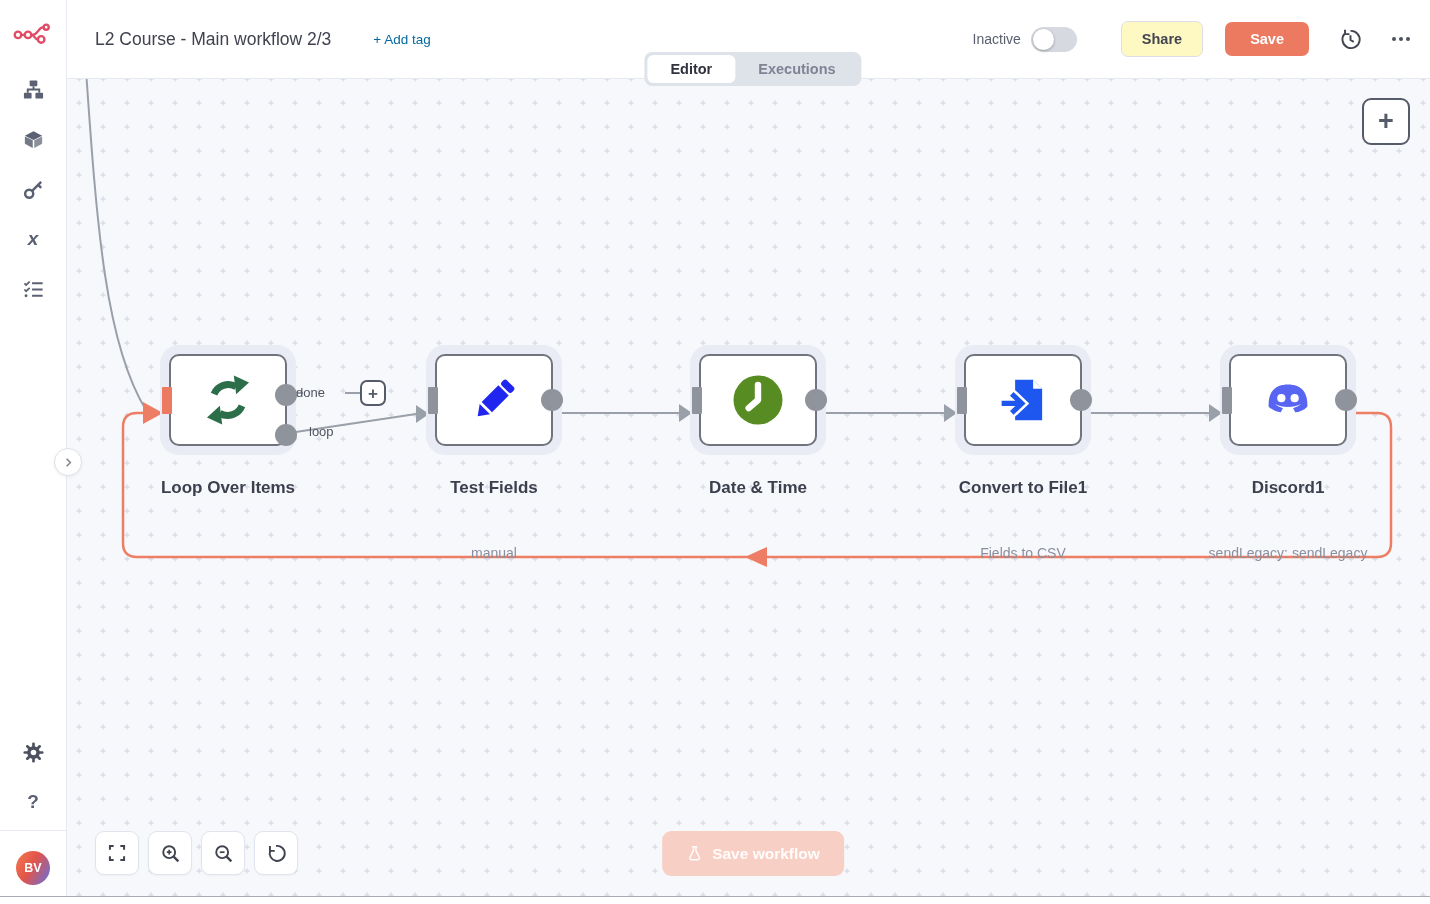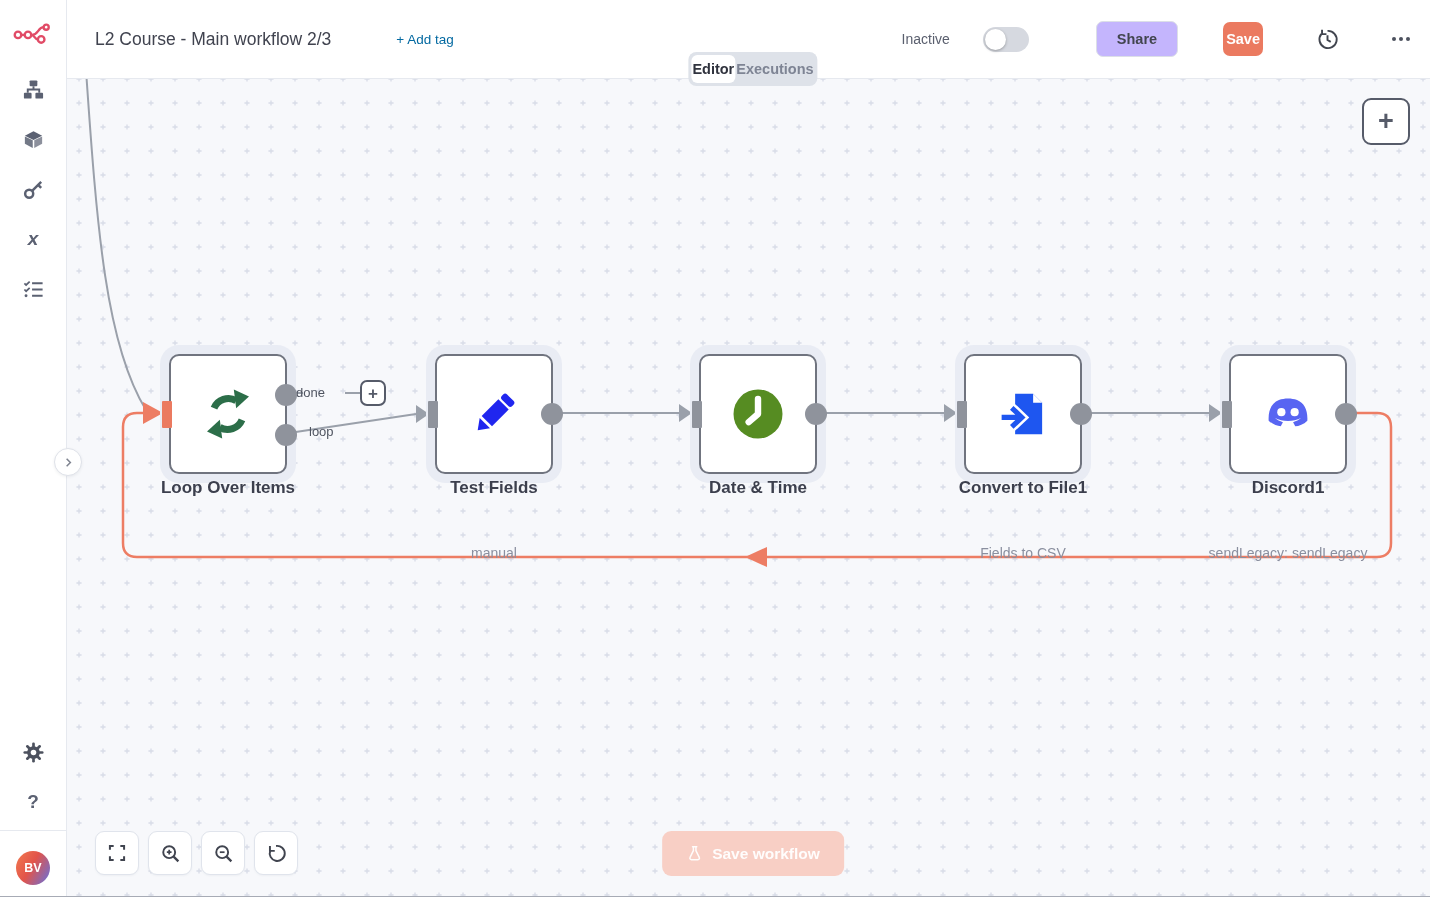--- a/index.html
+++ b/index.html
@@ -8,21 +8,21 @@
   body { position:relative; }
 
   
   .canvas-bg { position:absolute; left:67px; top:67px; right:0; bottom:8px;
     background:#f7f8fb; z-index:0; }
   .canvas-bg svg { position:absolute; inset:0; width:100%; height:100%; }
   .edges { position:absolute; left:0; top:0; width:1430px; height:904px;
     z-index:1; pointer-events:none; }
 
   
-  .node { position:absolute; width:118px; height:120px; z-index:2; cursor:pointer; }
+  .node { position:absolute; width:118px; height:92px; z-index:2; cursor:pointer; }
   .node-box { position:absolute; inset:0; background:#fff; border:2px solid #70747f;
     border-radius:10px; box-shadow:0 0 0 9px #e9ecf4; display:flex;
     align-items:center; justify-content:center; }
   .out-dot { position:absolute; right:-12px; top:50%; margin-top:-11px;
     width:22px; height:22px; border-radius:50%; background:#8f939c; }
   .in-rect { position:absolute; left:-9px; top:50%; margin-top:-13px;
     width:10px; height:27px; border-radius:1px; background:#8f939c; }
   .in-rect.orange { background:#eb7a60; }
   .node-name { position:absolute; top:124px; left:50%; transform:translateX(-50%);
     white-space:nowrap; font-size:17px; font-weight:700; color:#3c3f4d; }
@@ -47,44 +47,44 @@
     box-shadow:0 1px 2px rgba(60,70,90,.05); }
   .test-btn { position:absolute; left:753px; top:831px; transform:translateX(-50%);
     height:45px; padding:0 24px; background:#f8cfc5; border:none; border-radius:9px;
     z-index:5; display:flex; align-items:center; justify-content:center; gap:9px;
     font-size:15.5px; font-weight:700; color:rgba(255,255,255,.95);
     font-family:inherit; cursor:not-allowed; }
 
   
   .header { position:absolute; left:67px; top:0; right:0; height:79px; background:#fff;
     border-bottom:1px solid #e6e9ef; z-index:30; display:flex; align-items:center;
-    padding:0 20px 0 28px;gap:23px; }
+    padding:0 20px 0 28px; }
   .wf-title { font-size:17.5px; color:#40434f; }
   .add-tag { margin-left:42px; font-size:13.5px; color:#0369a1; cursor:pointer; }
   .h-spacer { flex:1; }
   .status-label { font-size:14px; color:#5a5f6e; margin-right:10px; }
   .toggle { width:46px; height:25px; border-radius:13px; background:#d6d9e0;
     position:relative; cursor:pointer; }
   .toggle .knob { position:absolute; left:2px; top:2px; width:21px; height:21px;
     border-radius:50%; background:#fff; box-shadow:0 1px 3px rgba(0,0,0,.3); }
-  .share-btn { margin-left:44px; padding:9px 20px; background:#c4b5fd;
+  .share-btn { margin-left:44px; padding:9px 20px; background:#fef9c3;
     border:1px solid #dcdfe7; border-radius:7px; font-size:14.5px; font-weight:600;
     color:#42454f; font-family:inherit; cursor:pointer; }
-  .save-btn { margin-left:22px; padding:9px 3px; background:#eb7a60; border:none;
+  .save-btn { margin-left:22px; padding:9px 25px; background:#eb7a60; border:none;
     border-radius:7px; font-size:14.5px; font-weight:600; color:#fff;
     font-family:inherit; cursor:pointer; }
   .icon-btn { margin-left:30px; background:none; border:none; cursor:pointer;
     display:flex; align-items:center; }
   .dots-menu { display:flex; gap:3px; }
   .dots-menu i { width:4px; height:4px; border-radius:50%; background:#4c515e; }
 
   
   .tab-group { position:absolute; left:753px; top:52px; transform:translateX(-50%);
     background:#dee2e9; border-radius:8px; padding:3px; display:flex; z-index:31; }
-  .tab { padding:6px 1px; font-size:14.5px; border:none; background:none;
+  .tab { padding:6px 23px; font-size:14.5px; border:none; background:none;
     font-family:inherit; cursor:pointer; border-radius:6px; }
   .tab.active { background:#fff; font-weight:700; color:#30333e; }
   .tab.inactive { color:#7e8494; font-weight:600; }
 
   
   .sidebar { position:absolute; left:0; top:0; width:67px; height:904px; background:#fff;
     border-right:1px solid #e6e9ef; z-index:30; display:flex; flex-direction:column;
     align-items:center; }
   .logo-wrap { height:67px; display:flex; align-items:center; justify-content:center; }
   .side-nav { display:flex; flex-direction:column; gap:26px; margin-top:10px;

